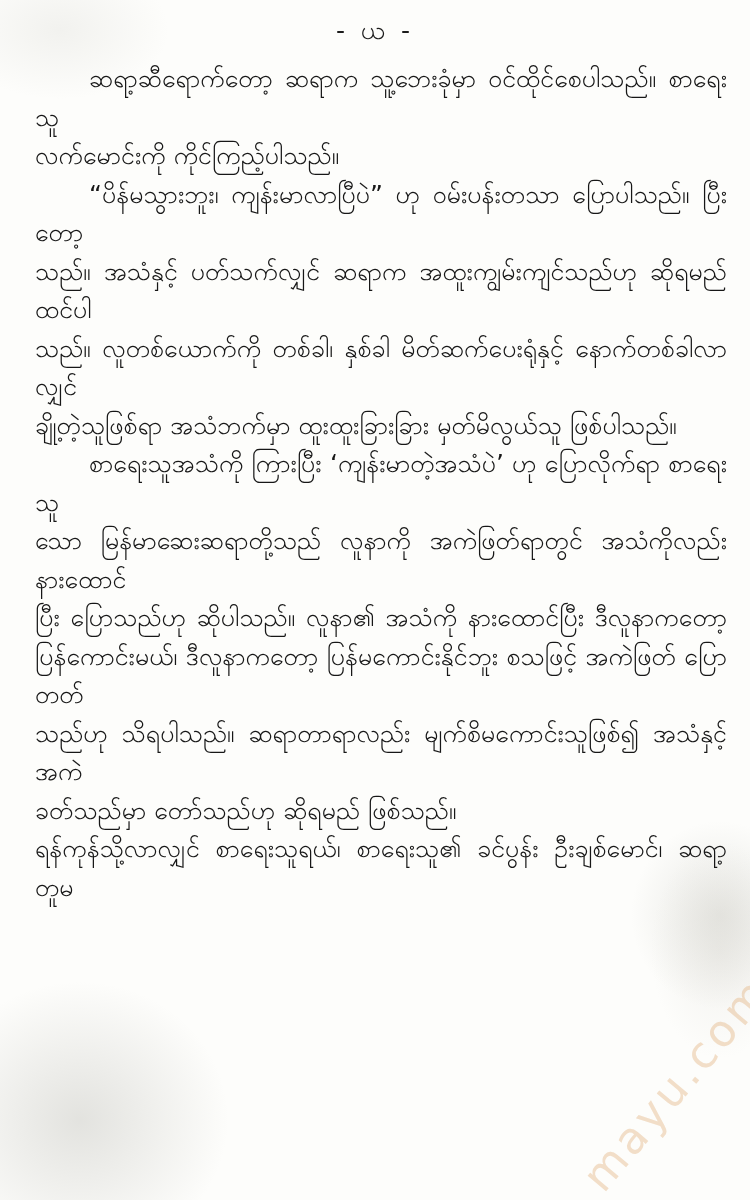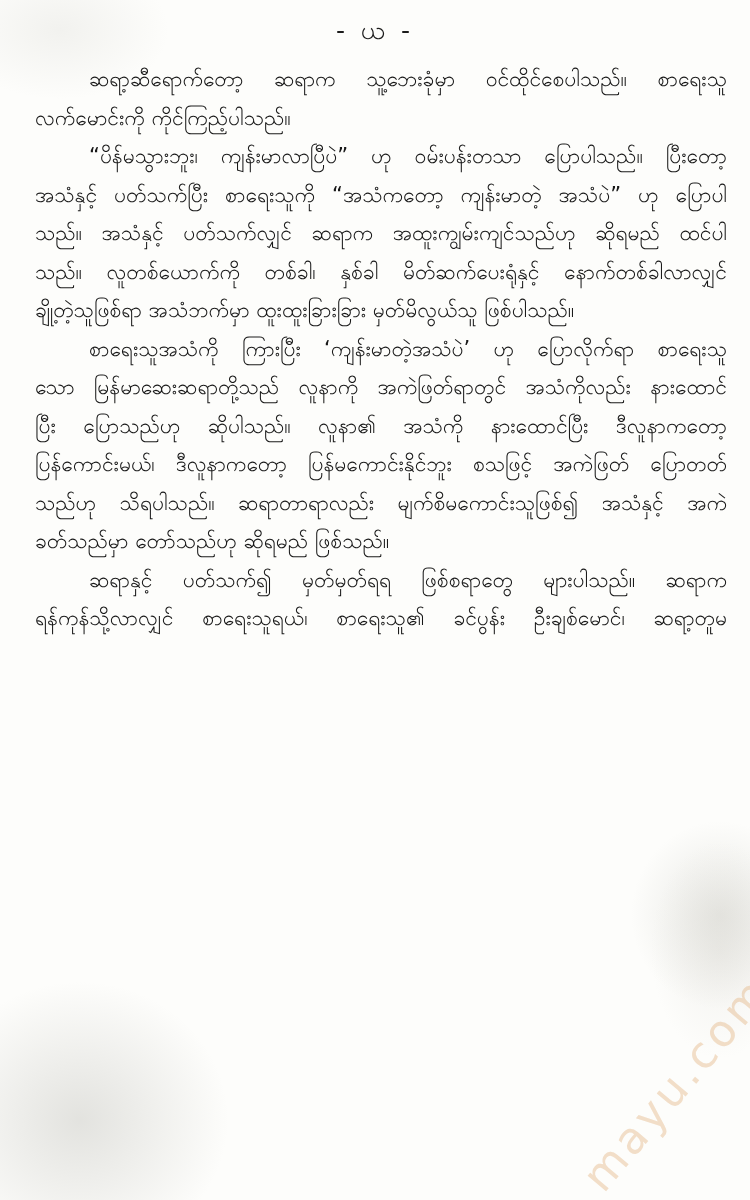--- a/index.html
+++ b/index.html
@@ -44,21 +44,21 @@
     color: #1b1b1b;
   }
   .body-text {
     position: absolute;
     top: 60px;
     left: 35px;
     width: 692px;
   }
   .line {
     margin: 0;
-    font-size: 21px;
+    font-size: 25px;
     line-height: 38.5px;
     text-align: justify;
     text-align-last: justify;
     white-space: normal;
     color: #171717;
   }
   .line.first { text-indent: 54px; }
   .line.last  { text-align-last: left; }
   .watermark {
     position: absolute;
@@ -87,37 +87,35 @@
 
   <div class="body-text">
 
     <div>
       <p class="line first">ဆရာ့ဆီရောက်တော့ ဆရာက သူ့ဘေးခုံမှာ ဝင်ထိုင်စေပါသည်။ စာရေးသူ</p>
       <p class="line last">လက်မောင်းကို ကိုင်ကြည့်ပါသည်။</p>
     </div>
 
     <div>
       <p class="line first">“ပိန်မသွားဘူး၊ ကျန်းမာလာပြီပဲ” ဟု ဝမ်းပန်းတသာ ပြောပါသည်။ ပြီးတော့</p>
-      <p class="line">အသံနှင့် ပတ်သက်ပြီး စာရေးသူကို “အသံကတော့ ကျန်းမာတဲ့ အသံပဲ” ဟု ပြောပါ</p>
       <p class="line">သည်။ အသံနှင့် ပတ်သက်လျှင် ဆရာက အထူးကျွမ်းကျင်သည်ဟု ဆိုရမည် ထင်ပါ</p>
       <p class="line">သည်။ လူတစ်ယောက်ကို တစ်ခါ၊ နှစ်ခါ မိတ်ဆက်ပေးရုံနှင့် နောက်တစ်ခါလာလျှင်</p>
       <p class="line last">ချို့တဲ့သူဖြစ်ရာ အသံဘက်မှာ ထူးထူးခြားခြား မှတ်မိလွယ်သူ ဖြစ်ပါသည်။</p>
     </div>
 
     <div>
       <p class="line first">စာရေးသူအသံကို ကြားပြီး ‘ကျန်းမာတဲ့အသံပဲ’ ဟု ပြောလိုက်ရာ စာရေးသူ</p>
       <p class="line">သော မြန်မာဆေးဆရာတို့သည် လူနာကို အကဲဖြတ်ရာတွင် အသံကိုလည်း နားထောင်</p>
       <p class="line">ပြီး ပြောသည်ဟု ဆိုပါသည်။ လူနာ၏ အသံကို နားထောင်ပြီး ဒီလူနာကတော့</p>
       <p class="line">ပြန်ကောင်းမယ်၊ ဒီလူနာကတော့ ပြန်မကောင်းနိုင်ဘူး စသဖြင့် အကဲဖြတ် ပြောတတ်</p>
       <p class="line">သည်ဟု သိရပါသည်။ ဆရာတာရာလည်း မျက်စိမကောင်းသူဖြစ်၍ အသံနှင့် အကဲ</p>
       <p class="line last">ခတ်သည်မှာ တော်သည်ဟု ဆိုရမည် ဖြစ်သည်။</p>
     </div>
 
     <div>
-      <p class="line first">ဆရာနှင့် ပတ်သက်၍ မှတ်မှတ်ရရ ဖြစ်စရာတွေ များပါသည်။ ဆရာက</p>
       <p class="line">ရန်ကုန်သို့လာလျှင် စာရေးသူရယ်၊ စာရေးသူ၏ ခင်ပွန်း ဦးချစ်မောင်၊ ဆရာ့တူမ</p>
 
     </div>
 
   </div>
 
   <div class="watermark">mayu.com</div>
 
 </div>
 

